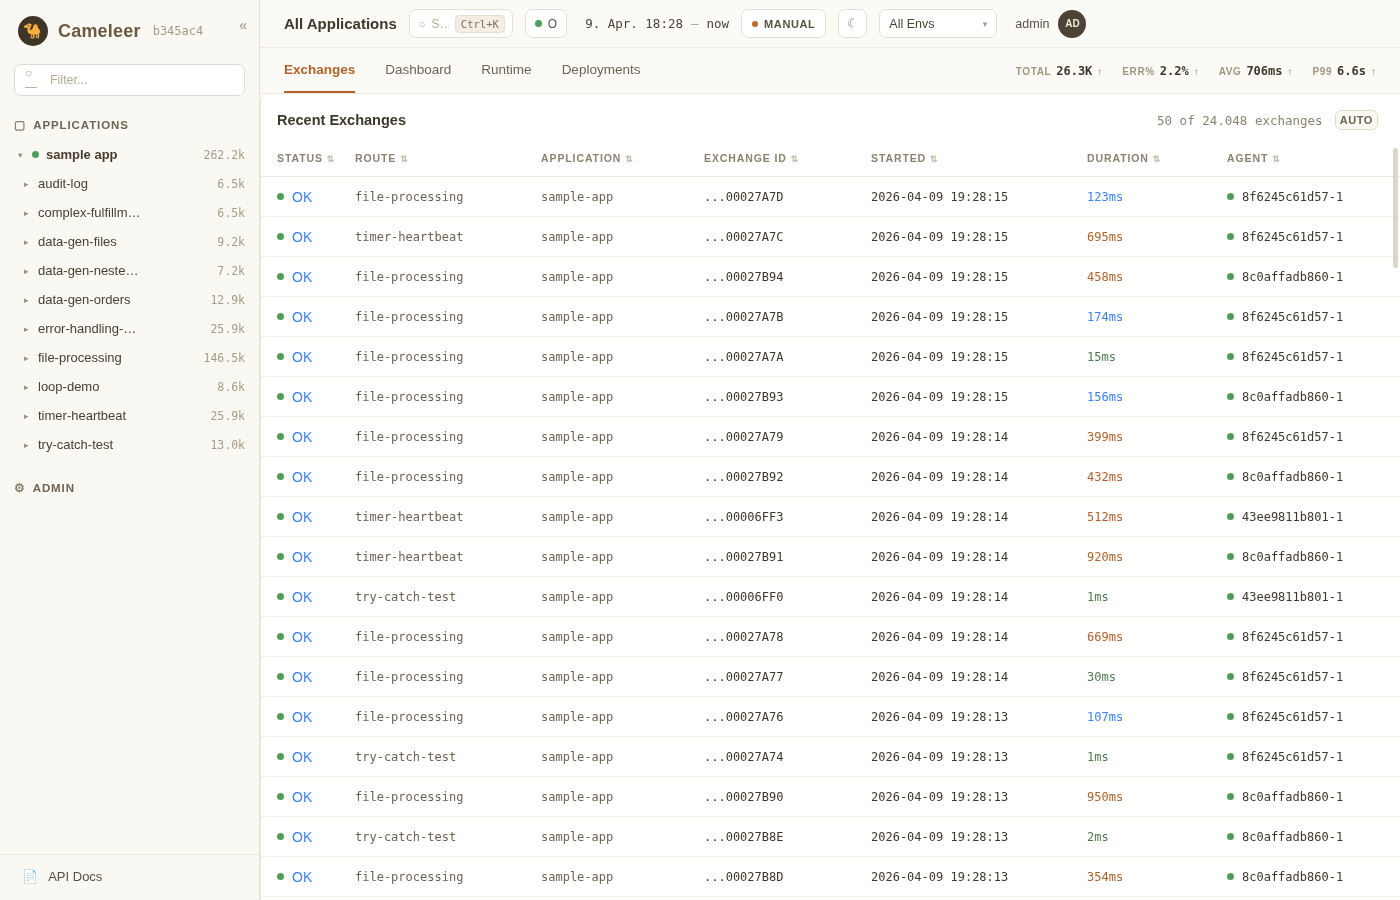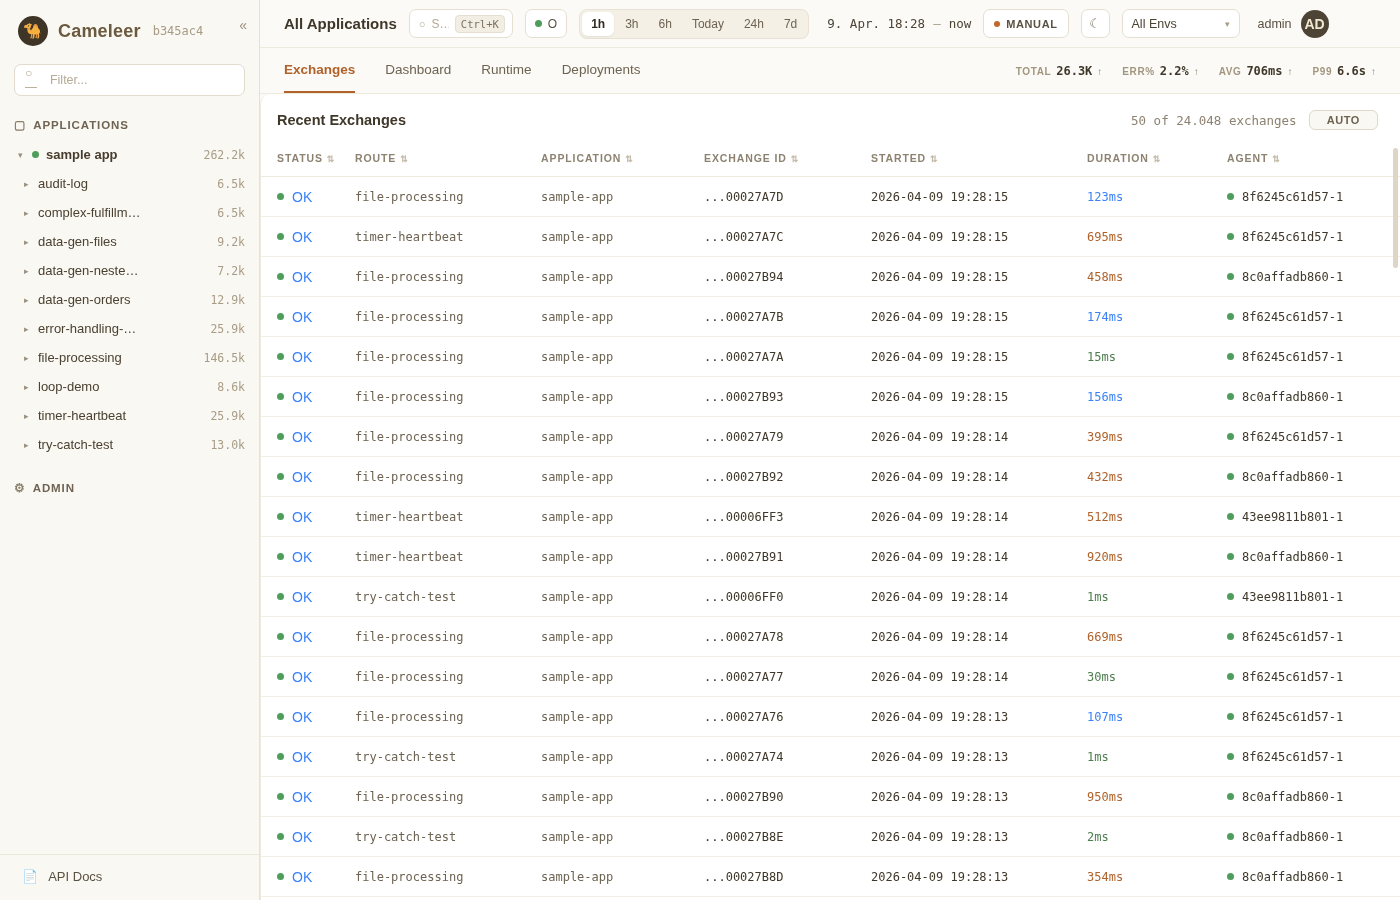--- a/index.html
+++ b/index.html
@@ -178,21 +178,21 @@
     border: 1px solid #e4dfd2; background: #fff; border-radius: 7px;
     height: 29px; width: 118px; padding: 11px 9px;
     font-size: 12.5px; color: #4c4334; cursor: pointer;
   }
   .env-select .cv { color: #a79b85; font-size: 9px; }
 
   .user-wrap { display: flex; align-items: center; gap: 9px; margin-left: 6px; }
   .user-name { font-size: 12.5px; color: #5a5142; }
   .avatar {
     width: 28px; height: 28px; border-radius: 50%; background: #4d4436;
-    color: #f2e7d2; font-size: 14px; font-weight: 700;
+    color: #f2e7d2; font-size: 10px; font-weight: 700;
     display: flex; align-items: center; justify-content: center;
   }
 
   
   .tabsbar {
     height: 46px; display: flex; align-items: center;
     padding: 0 24px; border-bottom: 1px solid #efeade;
     background: #fbfaf7;
   }
   .tabs { display: flex; align-items: center; gap: 30px; height: 100%; }
@@ -218,21 +218,21 @@
     margin-left: 0;
   }
   .panel-head {
     display: flex; align-items: center;
     padding: 16px 22px 14px 16px;
   }
   .panel-title { font-size: 14.5px; font-weight: 700; color: #3f3729; }
   .panel-right { margin-left: auto; display: flex; align-items: center; gap: 12px; }
   .panel-count { font-size: 12.5px; color: #8d8271; font-family: "DejaVu Sans Mono", monospace; }
   .auto-badge {
-    border: 1px solid #dfd9ca; border-radius: 6px; padding: 3px 17px;
+    border: 1px solid #dfd9ca; border-radius: 6px; padding: 3px 4px;
     font-size: 11px; font-weight: 700; letter-spacing: .6px; color: #6d6351;
     background: #faf8f3;
   }
 
   .table-scroll { flex: 1; overflow: hidden; position: relative; }
   table { width: 100%; border-collapse: collapse; }
   thead th {
     text-align: left;
     font-size: 10.5px; letter-spacing: .9px; font-weight: 700;
     color: #8d8271; text-transform: uppercase;
@@ -380,28 +380,20 @@
         <span class="mag">○</span>
         <span class="ph">S…</span>
         <span class="kbd">Ctrl+K</span>
       </div>
 
       <div class="status-pill">
         <span class="d"></span>
         <span class="t">O</span>
       </div>
 
-      <div class="range-group">
-        <div class="range-btn active">1h</div>
-        <div class="range-btn">3h</div>
-        <div class="range-btn">6h</div>
-        <div class="range-btn">Today</div>
-        <div class="range-btn">24h</div>
-        <div class="range-btn">7d</div>
-      </div>
 
       <div class="time-range">
         <span>9. Apr. 18:28</span>
         <span class="dash">–</span>
         <span>now</span>
       </div>
 
       <div class="manual-pill">
         <span class="d"></span>
         <span class="t">MANUAL</span>

